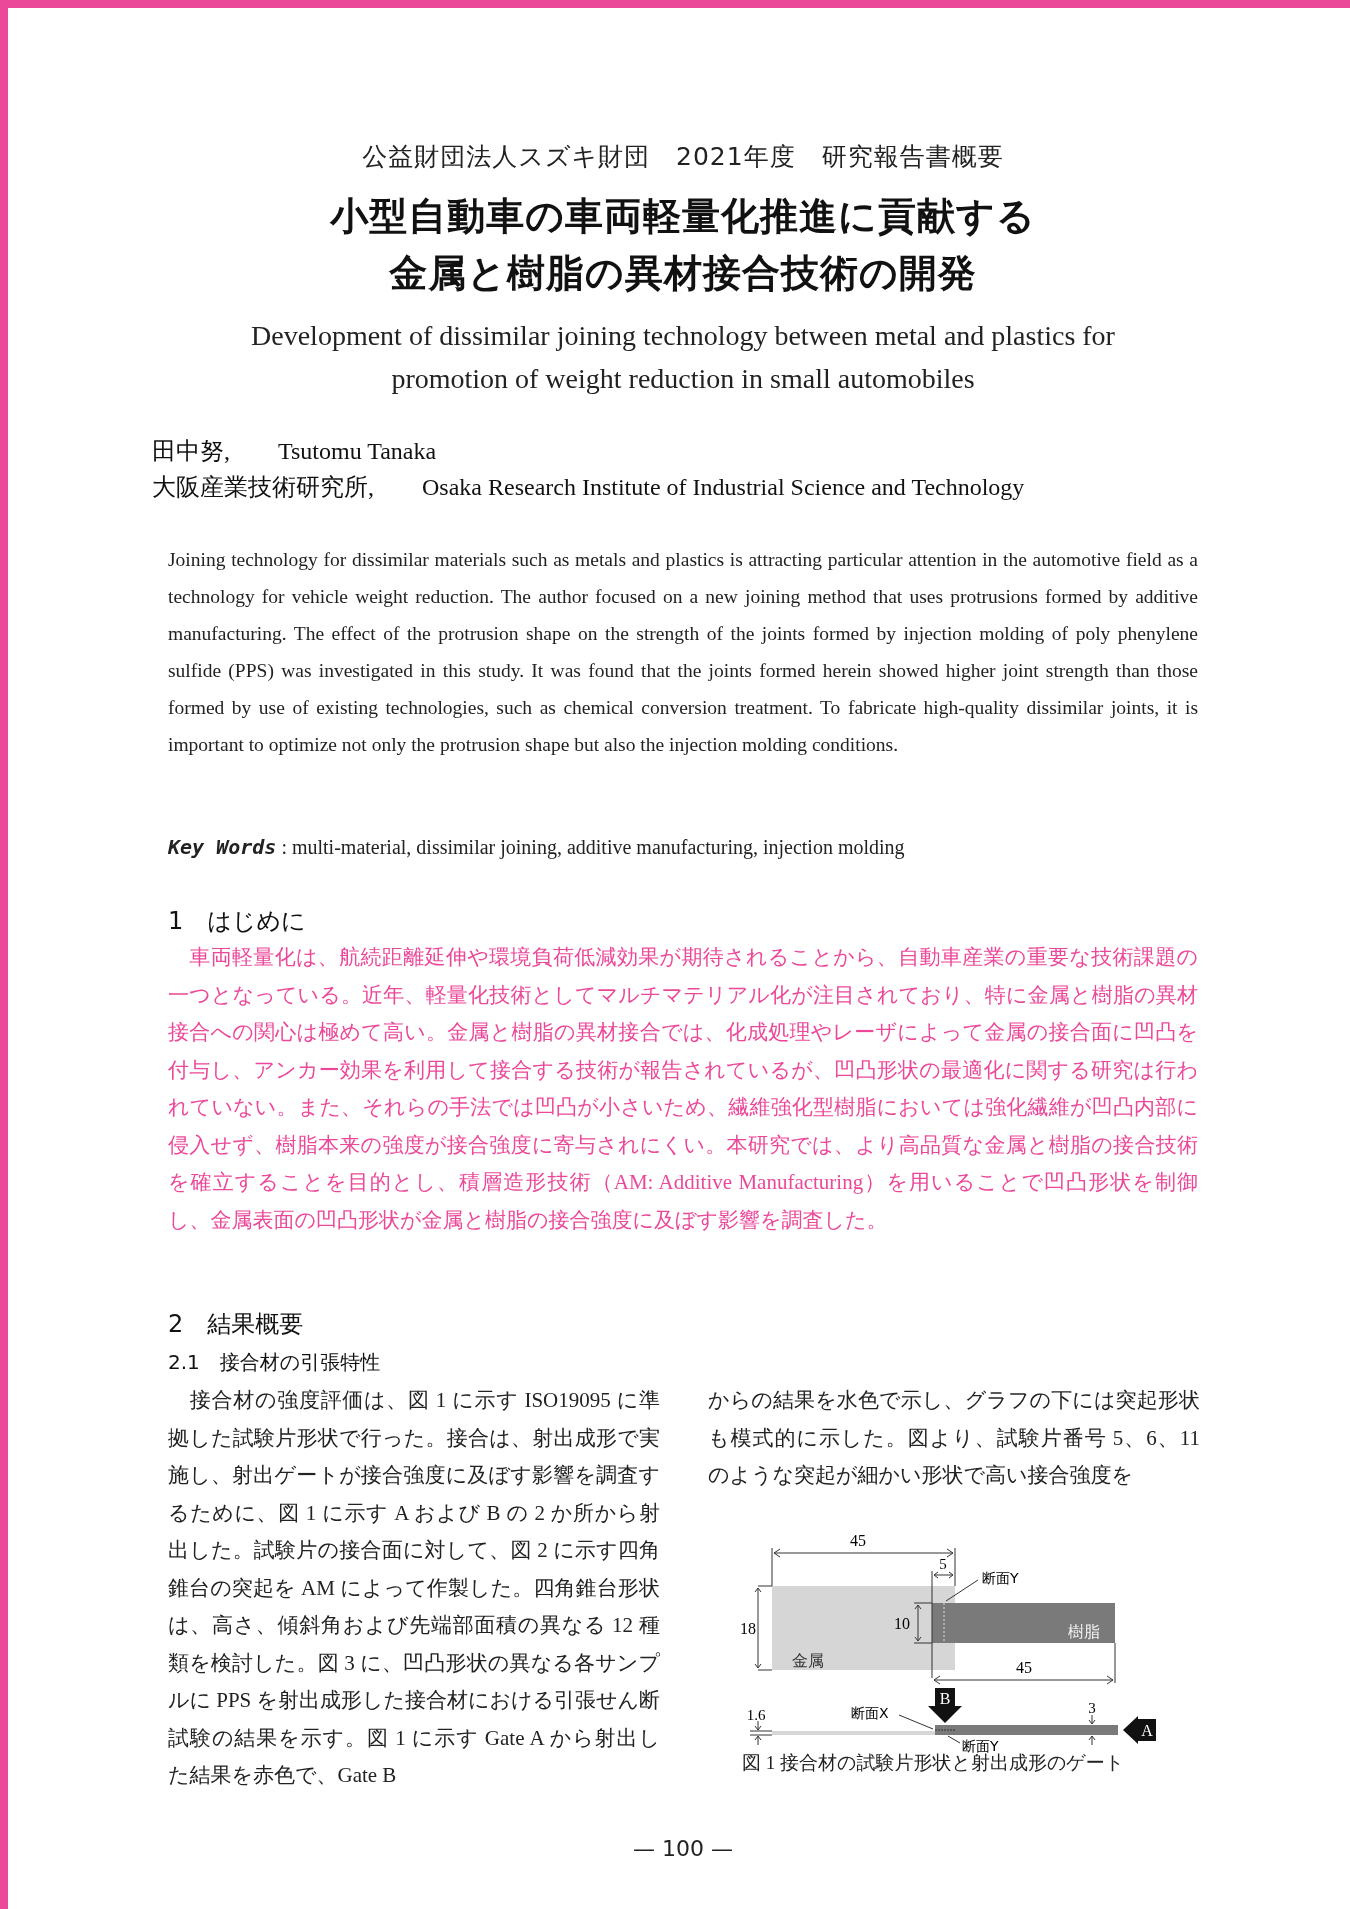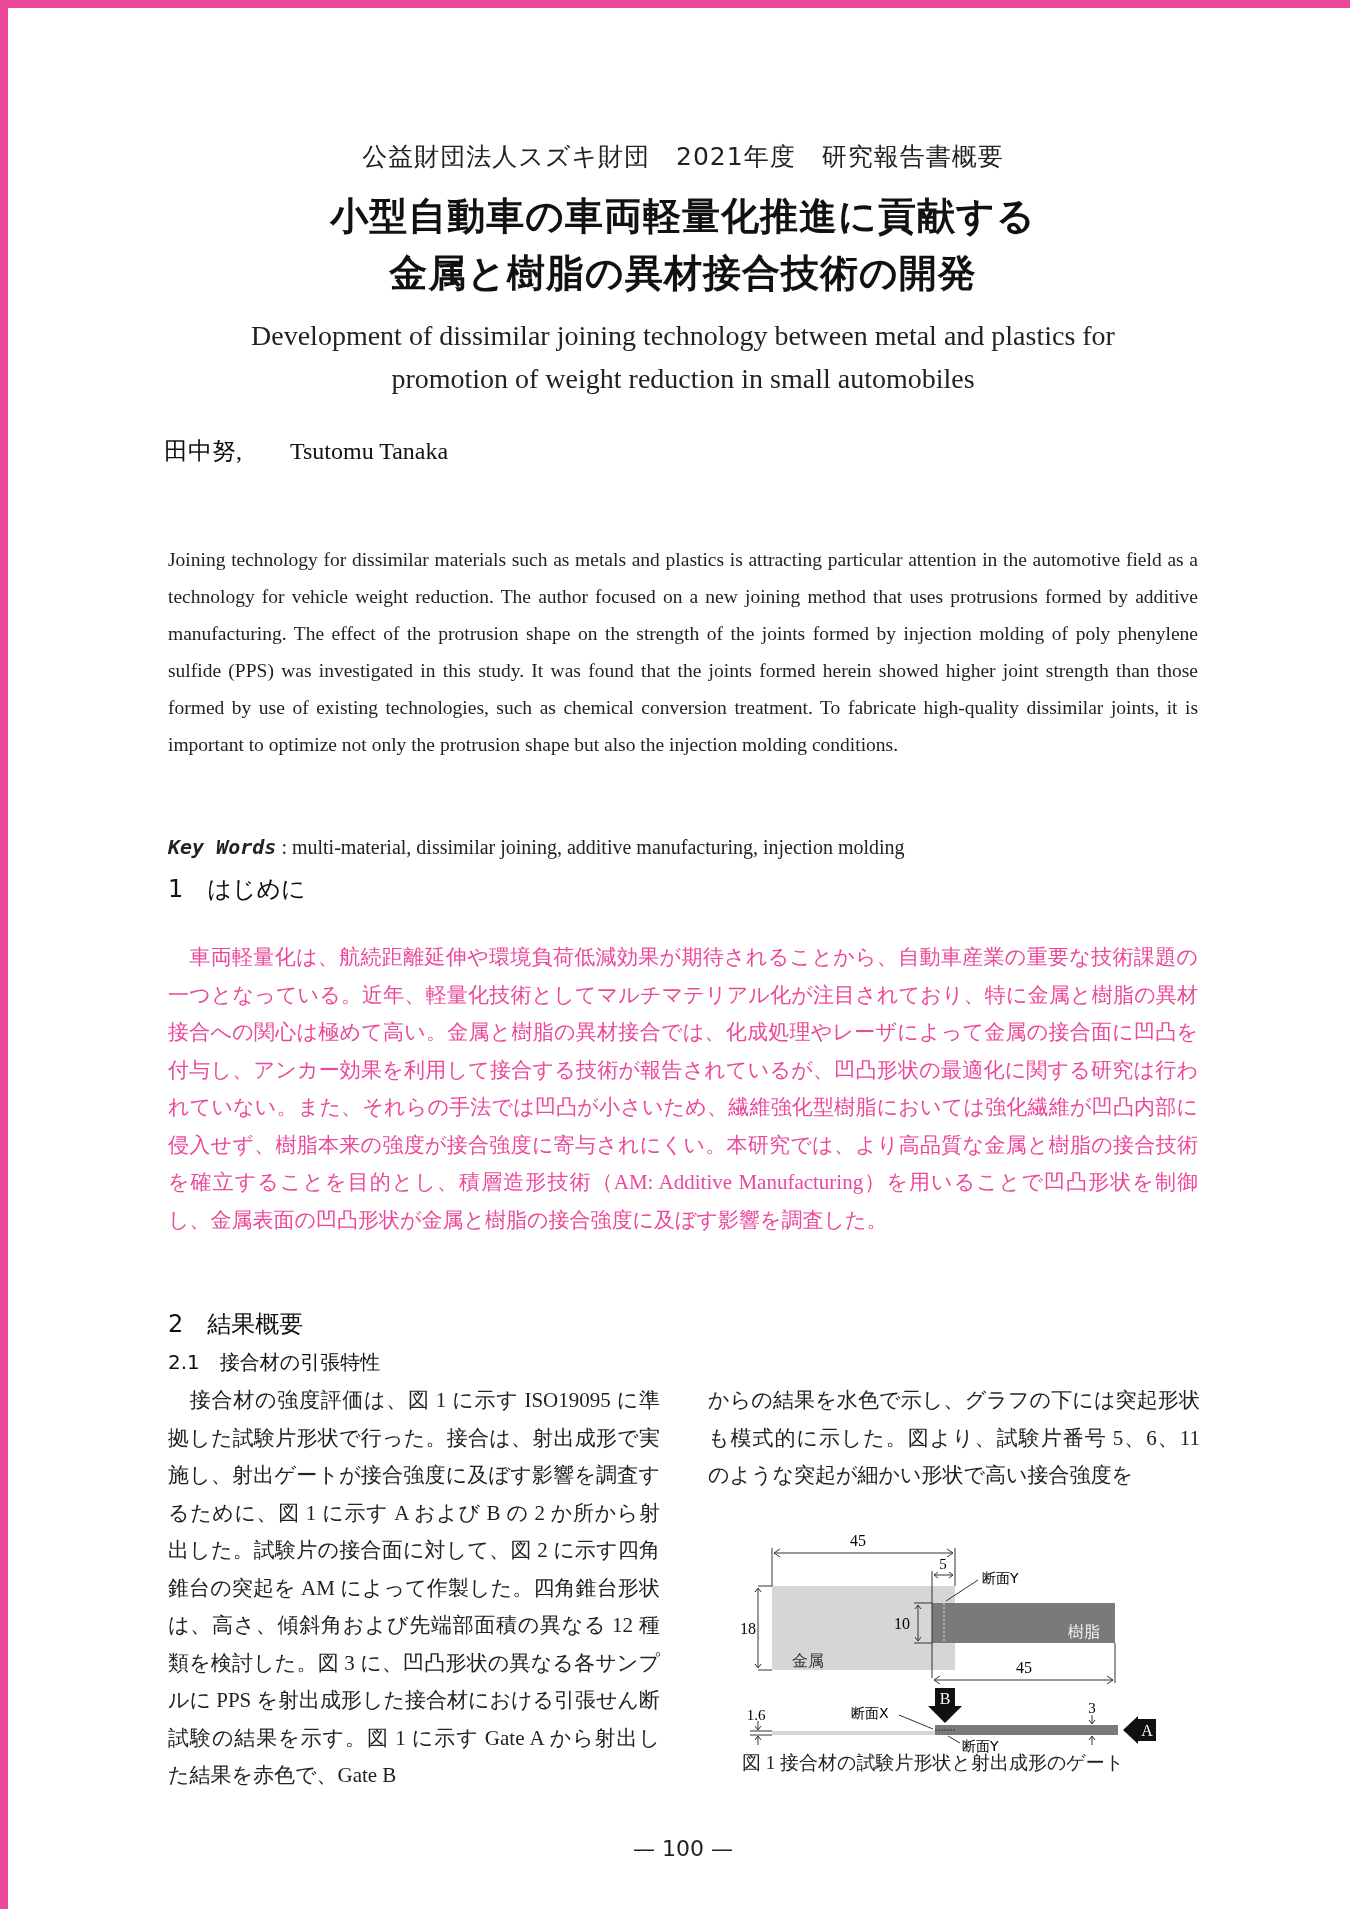--- a/index.html
+++ b/index.html
@@ -4,21 +4,21 @@
 <style>
   html,body{margin:0;padding:0;background:#fff;}
   body{width:1350px;height:1909px;position:relative;overflow:hidden;}
   .page{position:absolute;left:0;top:0;width:1346px;height:1905px;border:8px solid #ec4899;background:#fff;}
   .sans{font-family:"DejaVu Sans","Liberation Sans",sans-serif;}
   .serif{font-family:"Liberation Serif","DejaVu Serif",serif;}
   .abs{position:absolute;}
   .header-line{left:0;width:1350px;top:132px;text-align:center;font-size:25px;color:#222;letter-spacing:1px;}
   .title-jp{left:0;width:1350px;text-align:center;font-size:38px;font-weight:bold;color:#111;letter-spacing:1px;}
   .title-en{left:0;width:1350px;text-align:center;font-size:28px;color:#222;}
-  .author{left:156px;font-size:24px;color:#111;}
+  .author{left:144px;font-size:24px;color:#111;}
   .abstract{left:160px;width:1030px;top:533px;font-size:19.5px;line-height:37px;color:#222;text-align:justify;}
   .keywords{left:160px;top:827px;font-size:20px;color:#222;}
   .kw-label{font-family:"DejaVu Sans Mono","Liberation Mono",monospace;font-style:italic;font-weight:bold;margin-top:28px;}
   .sec-h{font-size:24px;color:#111;}
   .subsec-h{font-size:20px;color:#111;}
   .body-full{left:160px;width:1030px;top:931px;font-size:21px;line-height:37.5px;color:#ec4899;text-align:justify;}
   .col{font-size:21px;line-height:37.5px;color:#222;text-align:justify;}
   .figure{left:720px;top:1515px;width:430px;height:250px;text-align:right;}
   .fig-caption{left:734px;top:1742px;font-size:19px;color:#222;}
   .page-num{left:0;width:1350px;top:1828px;text-align:center;font-size:22px;color:#222;}
@@ -34,28 +34,33 @@
   <div class="abs sans title-jp" style="top:240px;">金属と樹脂の異材接合技術の開発</div>
 
   <div class="abs serif title-en" style="top:312px;">Development of dissimilar joining technology between metal and plastics for</div>
   <div class="abs serif title-en" style="top:355px;">promotion of weight reduction in small automobiles</div>
 
   <div class="abs serif author" style="top:427px;">
     <span>田中努,</span>
     <span style="display:inline-block;width:36px;"></span>
     <span>Tsutomu Tanaka</span>
   </div>
+  <div class="abs serif author" style="top:463px;">
+    <span>大阪産業技術研究所,</span>
+    <span style="display:inline-block;width:36px;"></span>
+    <span>Osaka Research Institute of Industrial Science and Technology</span>
+  </div>
 
   <div class="abs serif abstract">Joining technology for dissimilar materials such as metals and plastics is attracting particular attention in the automotive field as a technology for vehicle weight reduction. The author focused on a new joining method that uses protrusions formed by additive manufacturing. The effect of the protrusion shape on the strength of the joints formed by injection molding of poly phenylene sulfide (PPS) was investigated in this study. It was found that the joints formed herein showed higher joint strength than those formed by use of existing technologies, such as chemical conversion treatment. To fabricate high-quality dissimilar joints, it is important to optimize not only the protrusion shape but also the injection molding conditions.</div>
 
   <div class="abs serif keywords">
     <span class="kw-label">Key Words</span><span> : </span><span>multi-material, dissimilar joining, additive manufacturing, injection molding</span>
   </div>
 
-  <div class="abs sans sec-h" style="left:160px;top:865px;">1　はじめに</div>
+  <div class="abs sans sec-h" style="left:160px;top:897px;">1　はじめに</div>
   <div class="abs serif body-full">　車両軽量化は、航続距離延伸や環境負荷低減効果が期待されることから、自動車産業の重要な技術課題の一つとなっている。近年、軽量化技術としてマルチマテリアル化が注目されており、特に金属と樹脂の異材接合への関心は極めて高い。金属と樹脂の異材接合では、化成処理やレーザによって金属の接合面に凹凸を付与し、アンカー効果を利用して接合する技術が報告されているが、凹凸形状の最適化に関する研究は行われていない。また、それらの手法では凹凸が小さいため、繊維強化型樹脂においては強化繊維が凹凸内部に侵入せず、樹脂本来の強度が接合強度に寄与されにくい。本研究では、より高品質な金属と樹脂の接合技術を確立することを目的とし、積層造形技術（AM: Additive Manufacturing）を用いることで凹凸形状を制御し、金属表面の凹凸形状が金属と樹脂の接合強度に及ぼす影響を調査した。</div>
 
   <div class="abs sans sec-h" style="left:160px;top:1300px;">2　結果概要</div>
   <div class="abs sans subsec-h" style="left:160px;top:1341px;">2.1　接合材の引張特性</div>
 
   <div class="abs serif col" style="left:160px;top:1374px;width:492px;">　接合材の強度評価は、図 1 に示す ISO19095 に準拠した試験片形状で行った。接合は、射出成形で実施し、射出ゲートが接合強度に及ぼす影響を調査するために、図 1 に示す A および B の 2 か所から射出した。試験片の接合面に対して、図 2 に示す四角錐台の突起を AM によって作製した。四角錐台形状は、高さ、傾斜角および先端部面積の異なる 12 種類を検討した。図 3 に、凹凸形状の異なる各サンプルに PPS を射出成形した接合材における引張せん断試験の結果を示す。図 1 に示す Gate A から射出した結果を赤色で、Gate B</div>
   <div class="abs serif col" style="left:700px;top:1374px;width:492px;">からの結果を水色で示し、グラフの下には突起形状も模式的に示した。図より、試験片番号 5、6、11 のような突起が細かい形状で高い接合強度を</div>
 
   <div class="abs figure">
     <svg width="430" height="230" viewBox="0 0 430 230" xmlns="http://www.w3.org/2000/svg" style="font-family:'Liberation Serif',serif;">

